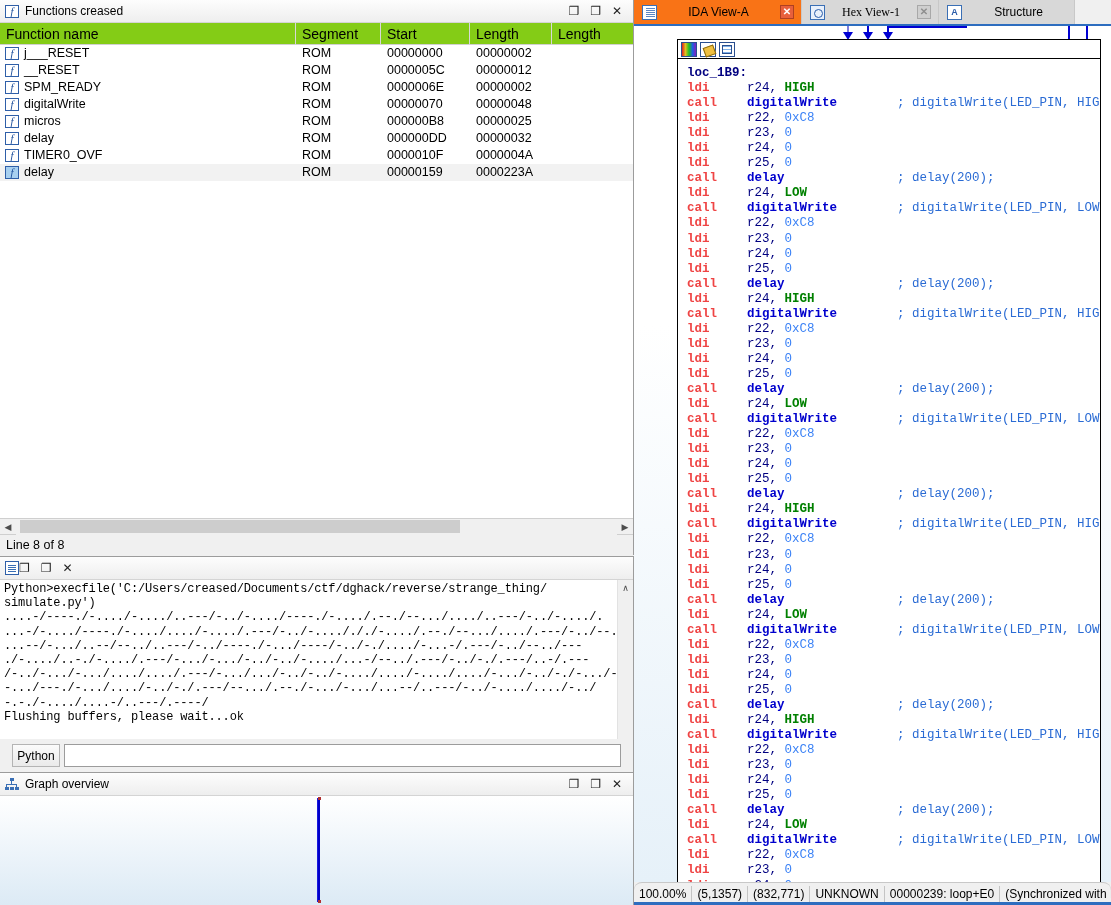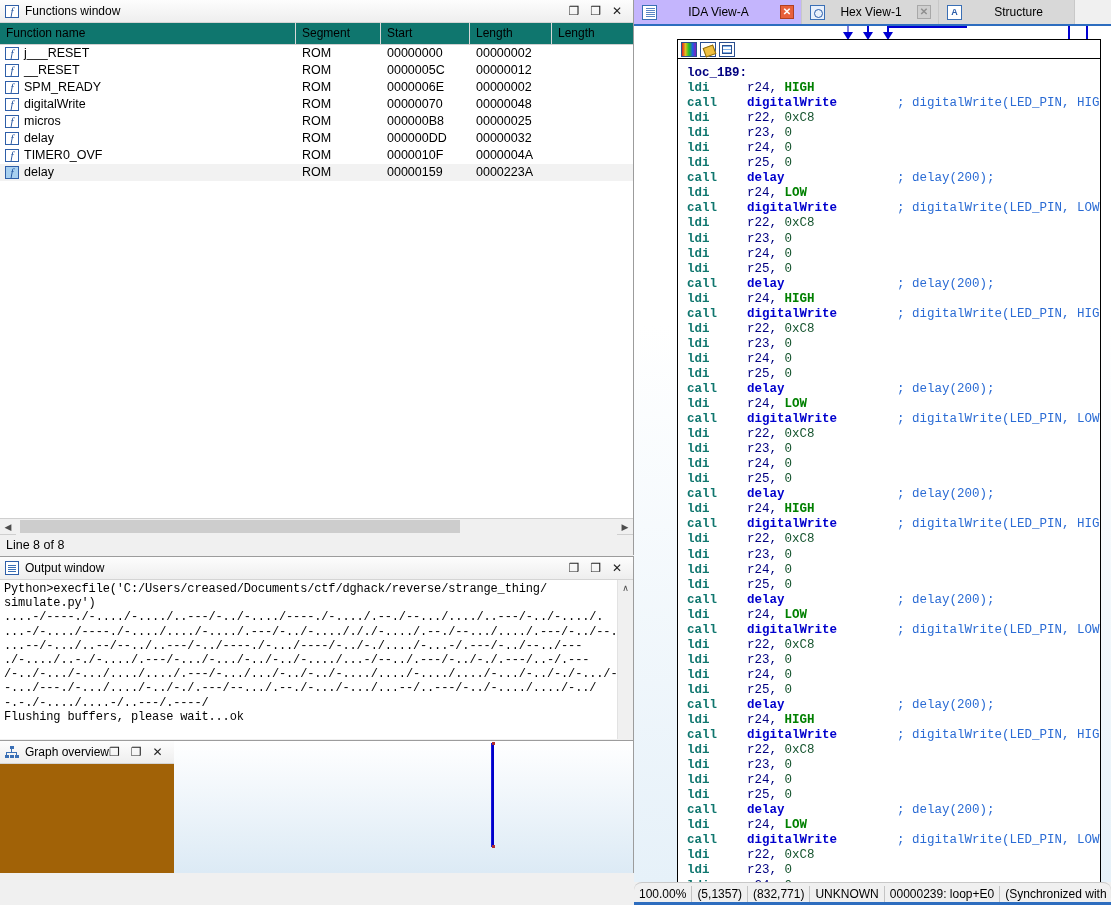--- a/index.html
+++ b/index.html
@@ -39,23 +39,23 @@
     content: ""; position: absolute;
   }
 
   
   #functions-window {
     position: absolute; left: 0; top: 0; width: 634px; height: 555px;
     background: #fff; border-right: 1px solid #9c9c9c;
     display: flex; flex-direction: column;
   }
   #func-hdr {
-    display: flex; height: 22px; background: #0f766e;
-    border-bottom: 1px solid #d0d0d0; align-items: flex-end;
-    font-size: 12px;
+    display: flex; height: 22px; background: #84cc16;
+    border-bottom: 1px solid #d0d0d0; align-items: flex-start;
+    font-size: 14px;
   }
   #func-hdr .hc {
     border-right: 1px solid #d8d8d8; height: 22px; line-height: 22px;
     padding-left: 6px; white-space: nowrap; overflow: hidden;
   }
   .col-name { width: 296px; }
   .col-seg  { width: 85px; }
   .col-start{ width: 89px; }
   .col-len  { width: 82px; }
   .col-loc  { width: 80px; border-right: none !important; }
@@ -122,23 +122,23 @@
     border: 1px solid #b4b4b4; display:flex; align-items:center; justify-content:center;
   }
   #py-input {
     flex: 1; height: 23px; margin-left: 4px; background: #fff;
     border: 1px solid #9c9c9c; padding: 0 4px; font-size: 12px; line-height: 21px;
     color: #000;
   }
 
   
   #graph-overview {
-    position: absolute; left: 0; top: 740px; width: 634px; height: 133px;
+    position: absolute; left: 0; top: 772px; width: 634px; height: 133px;
     border-top: 1px solid #9c9c9c; border-right: 1px solid #9c9c9c;
-    background: #a16207; display: flex; flex-direction: row;
+    background: #fca5a5; display: flex; flex-direction: column;
   }
   #go-icon { width:14px; height:13px; position:relative; flex:none; }
   #go-icon b { position:absolute; background:#3a6fb5; display:block; }
   #go-canvas {
     flex:1; position: relative;
     background: linear-gradient(#ffffff, #dceaf5);
     overflow: hidden;
   }
   #go-line {
     position: absolute; left: 317px; top: 2px; width: 3px; height: 104px;
@@ -150,21 +150,21 @@
   
   #tabbar {
     position: absolute; left: 634px; top: 0; width: 477px; height: 24px;
     background: #f0f0f0; display: flex; align-items: flex-end;
   }
   .tab {
     height: 24px; display: flex; align-items: center; gap: 8px;
     padding: 0 7px 0 8px; font-size: 12px; white-space: nowrap;
     border-right: 1px solid #c8c8c8;
   }
-  .tab.active { background: #c4b5fd; gap: 12px; }
+  .tab.active { background: #f97316; gap: 12px; }
   .tab.inactive { background: #d8d8d8; }
   .tab .lbl { flex: 1; text-align: center; }
   .tab-close {
     width: 14px; height: 14px; border: 1px solid #9a9a9a; flex: none;
     display:flex; align-items:center; justify-content:center;
     font-size: 10px; line-height: 1; font-weight: bold;
   }
   .tab-close.red { background: #e8603c; border-color: #b04021; color: #fff; }
   .tab-close.grey { background: #cfcfcf; border-color: #a8a8a8; color: #8e8e8e; }
 
@@ -217,25 +217,25 @@
   .tb-ic.win::after {
     content:""; position:absolute; left:2px; top:2px; right:2px; bottom:2px;
     border:1px solid #2a4f8f; background: repeating-linear-gradient(#7fb0e8 0 1px,#fff 1px 3px);
   }
 
   #asm {
     font-family: "Liberation Mono", monospace;
     font-size: 12.5px; line-height: 15.05px;
     white-space: pre; padding: 7px 0 0 9px; color: #000;
   }
-  .k-mn  { color: #0f766e; font-weight: bold; }   
+  .k-mn  { color: #ef4444; font-weight: bold; }   
   .k-lbl { color: #000080; font-weight: bold; }   
   .k-reg { color: #000080; }                      
   .k-fn  { color: #0000cd; font-weight: bold; }   
-  .k-num { color: #14532d; }                      
+  .k-num { color: #3b82f6; }                      
   .k-def { color: #008000; font-weight: bold; }   
   .k-cmt { color: #2a6bd4; }                      
 
   
   .side-edge { position:absolute; width:2px; background:#0000d2; top:0; bottom:23px; }
 
   #statusbar {
     position: absolute; left: 634px; top: 882px; width: 477px; height: 23px;
     background: #f0f0f0; border-top: 1px solid #c8c8c8;
     display: flex; align-items: center; font-size: 12px; border-radius: 8px;
@@ -250,21 +250,21 @@
   }
 </style>
 </head>
 <body>
 
 <div id="app">
 
   <div id="functions-window">
     <div class="panel-title">
       <span class="f-icon">f</span>
-      <span class="ttl">Functions window</span>
+      <span class="ttl">Functions creased</span>
       <span class="win-btns">
         <span>❐</span>
         <span>❐</span>
         <span>✕</span>
       </span>
     </div>
 
     <div id="func-hdr">
       <div class="hc col-name">Function name</div>
       <div class="hc col-seg">Segment</div>
@@ -368,21 +368,20 @@
   </div>
 
   <div id="output-window">
     <div class="panel-title">
       <span id="out-icon">
         <i style="top:3px"></i>
           <i style="top:5px"></i>
           <i style="top:7px"></i>
           <i style="top:9px"></i>
       </span>
-      <span class="ttl">Output window</span>
       <span class="win-btns">
         <span>❐</span>
         <span>❐</span>
         <span>✕</span>
       </span>
     </div>
     <div id="out-body">
       <div id="out-text">Python&gt;execfile('C:/Users/creased/Documents/ctf/dghack/reverse/strange_thing/
 simulate.py')
 ....-/----./-..../-..../..---/-../-..../----./-..../.--./--.../..../..---/-../-..../.
@@ -428,21 +427,21 @@
       <div id="go-line"></div>
     </div>
   </div>
 
   <div id="tabbar">
       <div class="tab active" style="width: 168px;">
         <span class="tab-ic doc"></span>
         <span class="lbl">IDA View-A</span>
         <span class="tab-close red">✕</span>
       </div>
-      <div class="tab inactive" style="width: 137px;">
+      <div class="tab inactive" style="width: 137px; font-family: Liberation Serif, serif;">
         <span class="tab-ic hex"></span>
         <span class="lbl">Hex View-1</span>
         <span class="tab-close grey">✕</span>
       </div>
       <div class="tab inactive" style="width: 136px;">
         <span class="tab-ic stru">A</span>
         <span class="lbl">Structure</span>
       </div>
     </div>
 

